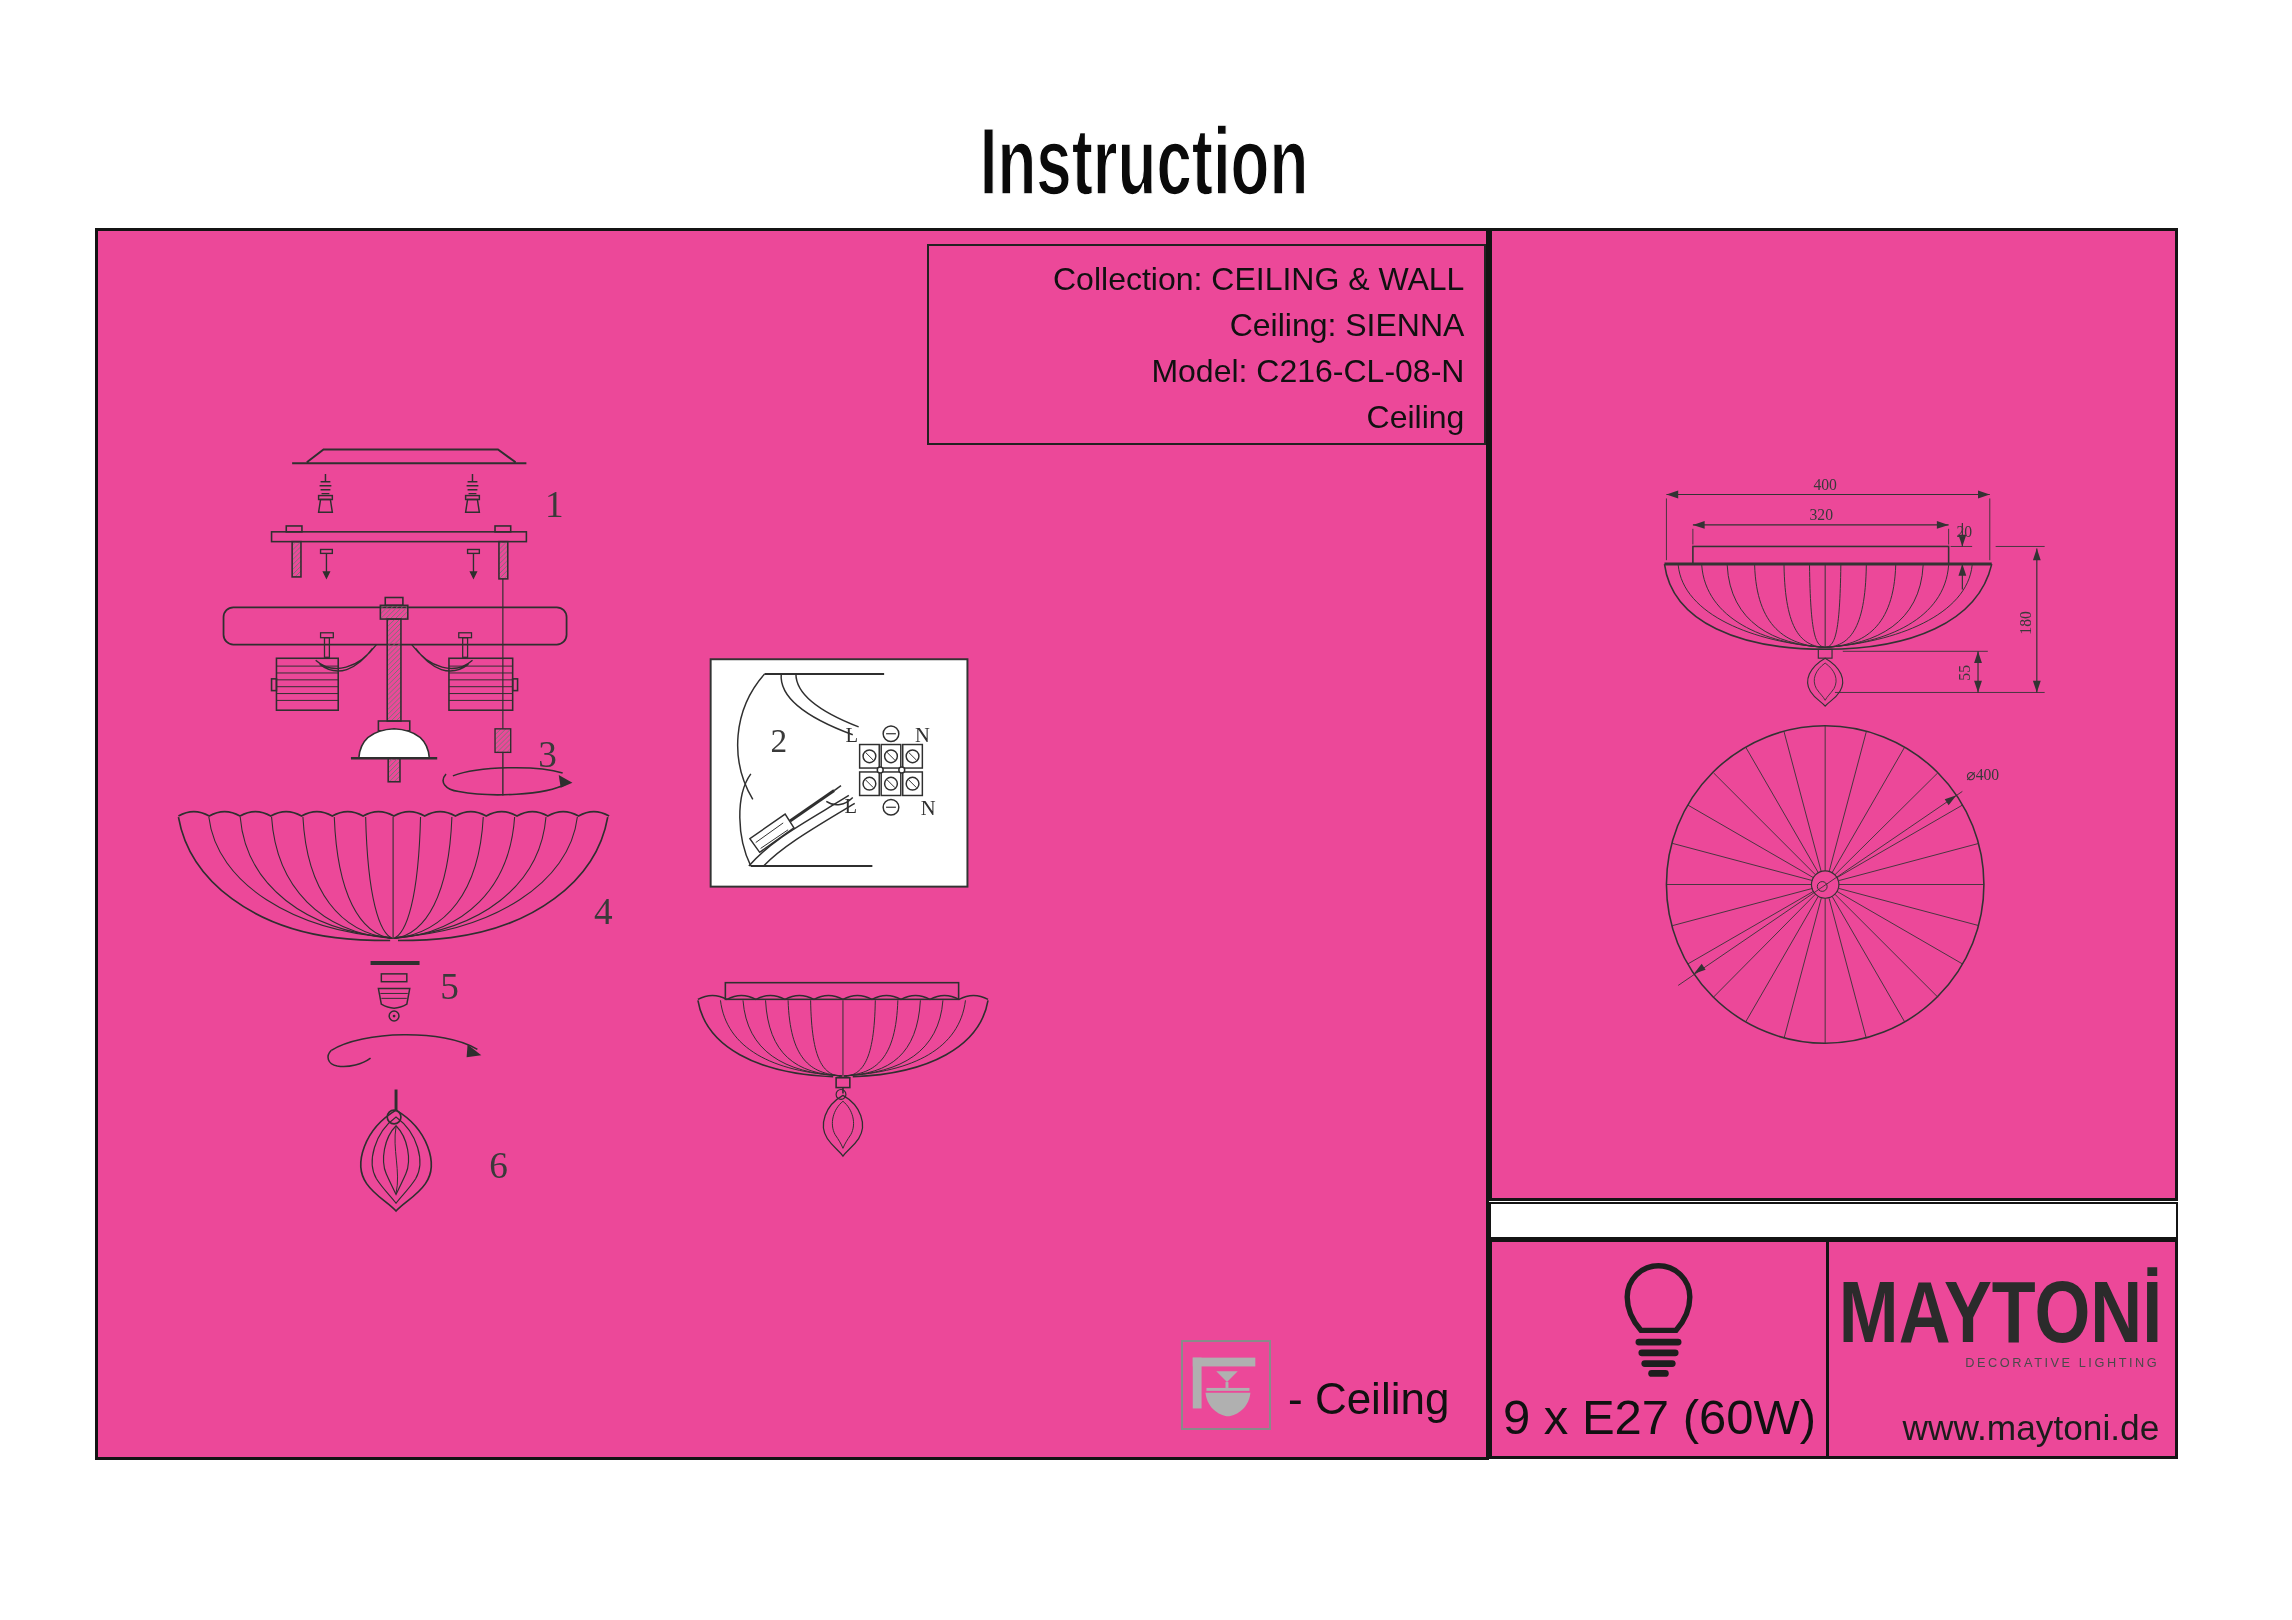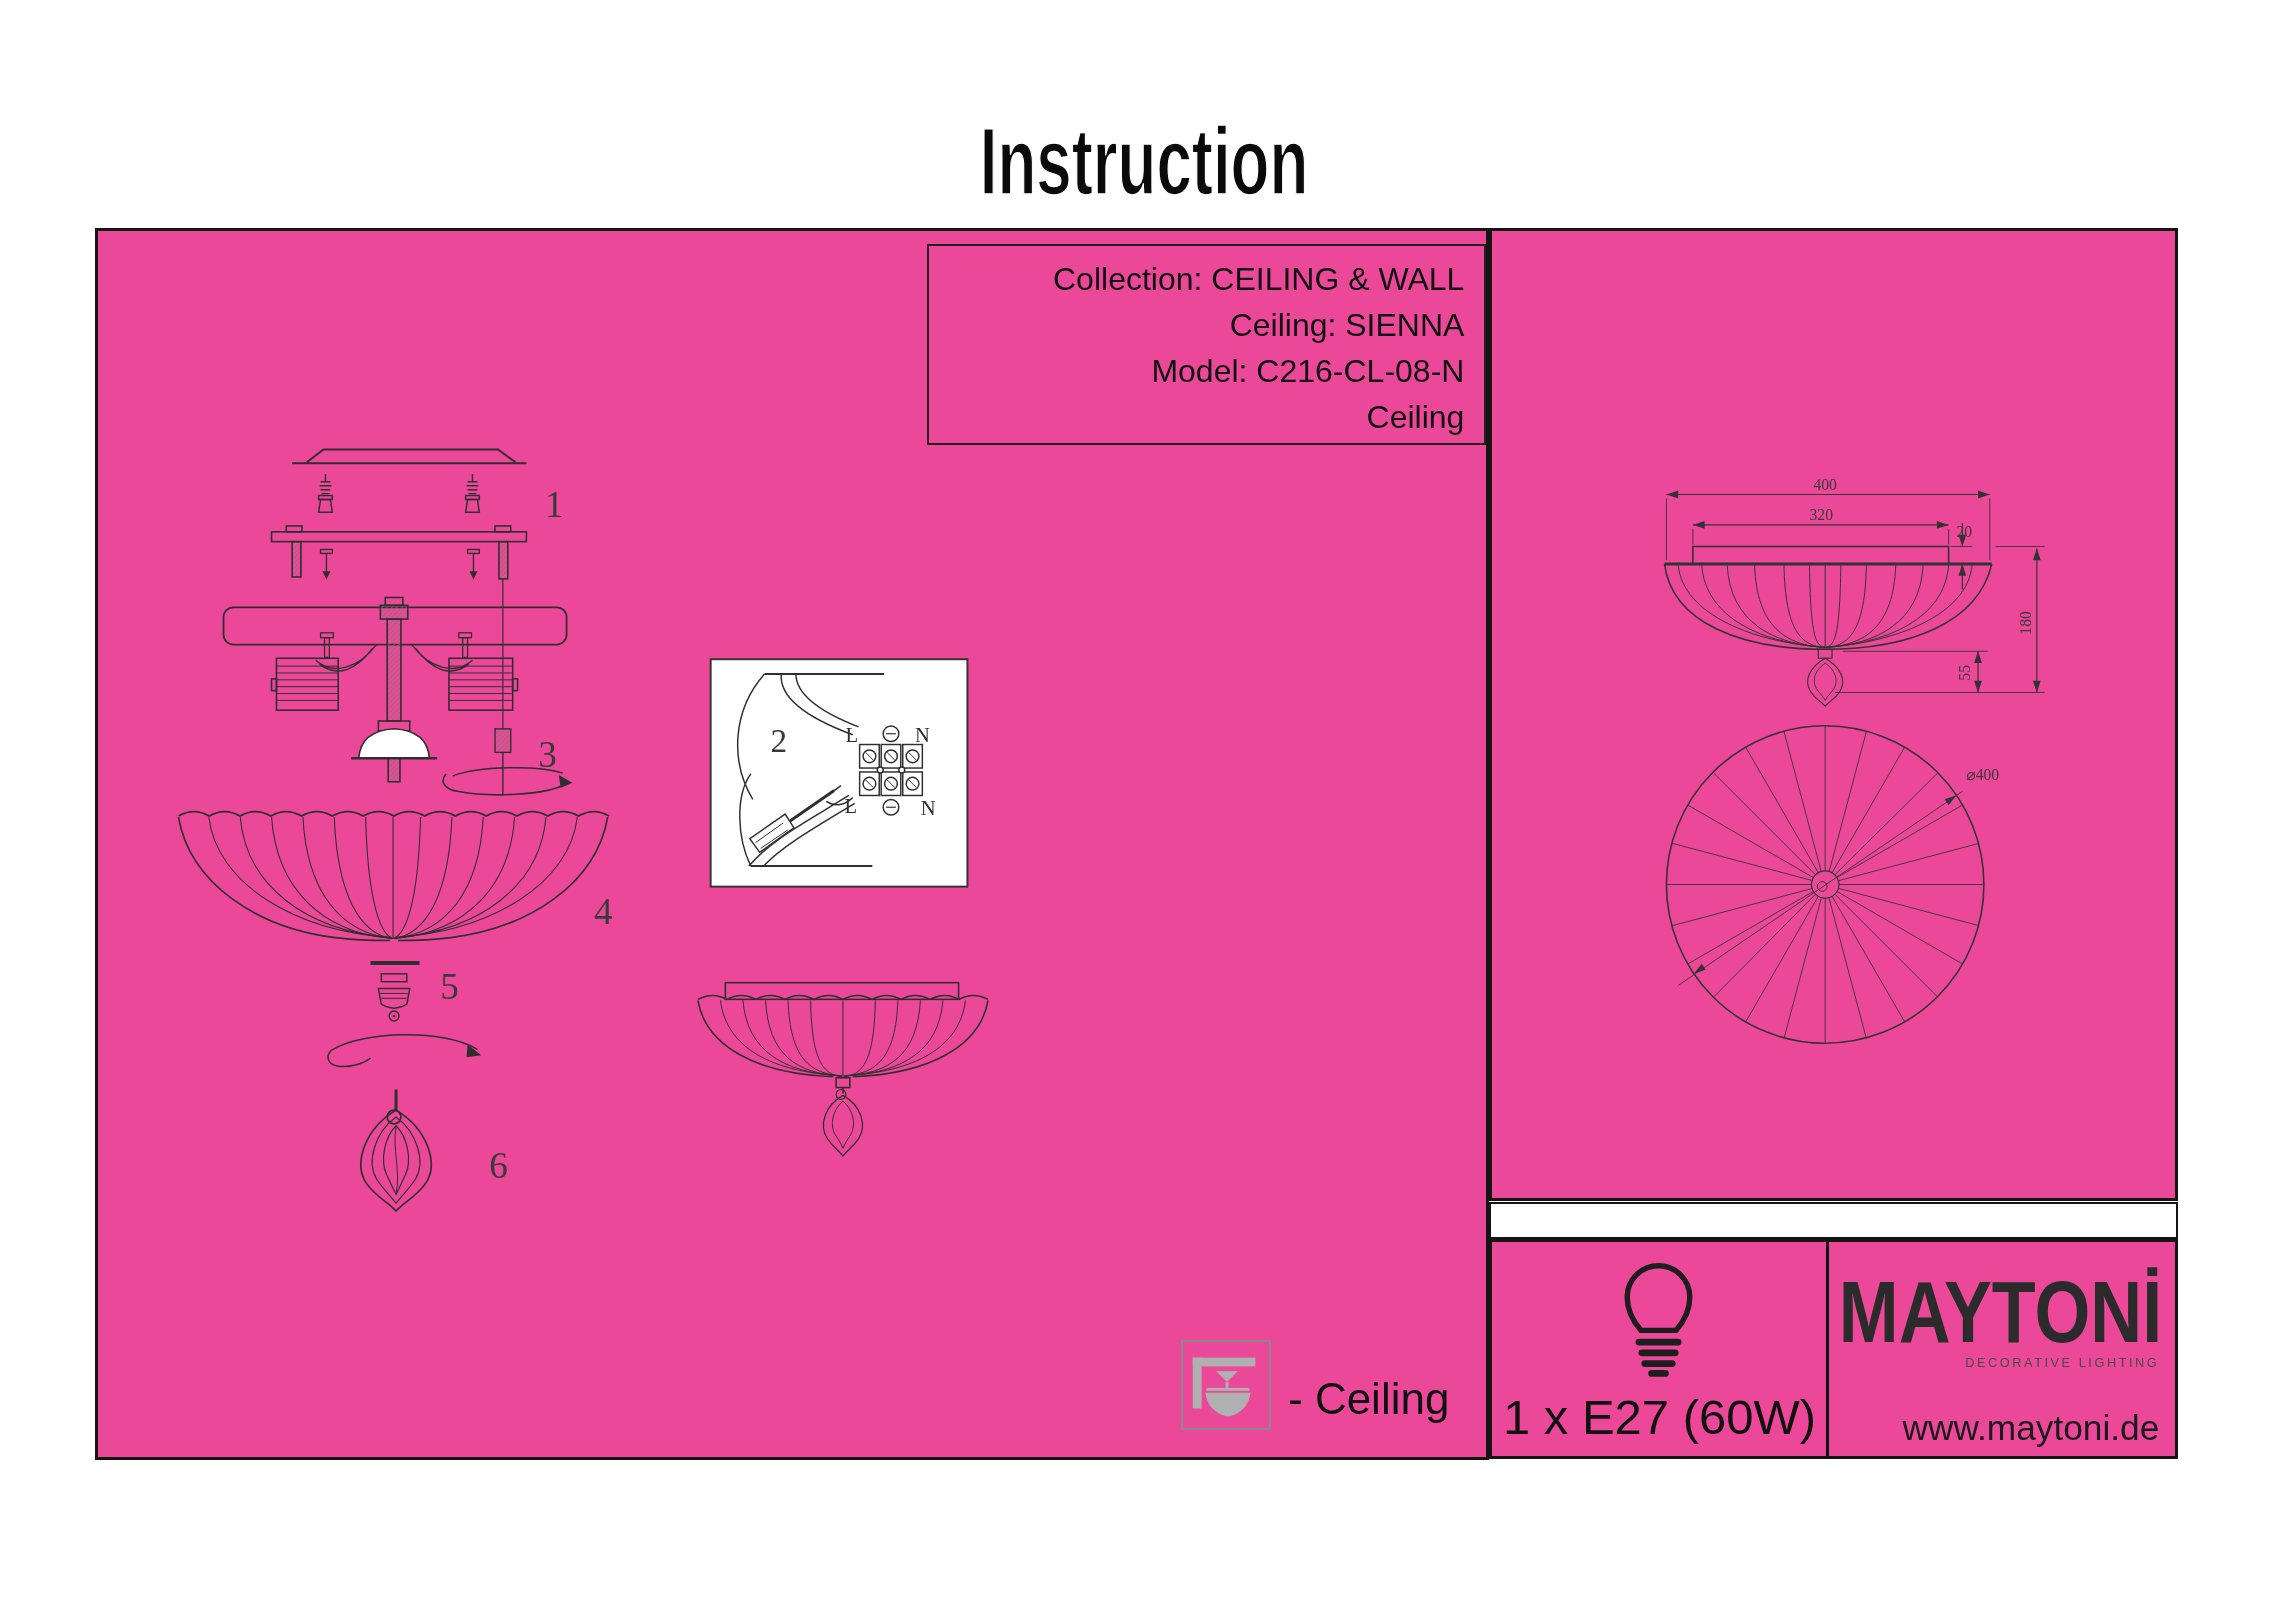--- a/index.html
+++ b/index.html
@@ -376,21 +376,21 @@
     <g stroke="#1e1e1e" fill="none">
       <path d="M152,78 Q138,62 138,44 A32,32 0 1 1 202,44 Q202,62 188,78 Z" stroke-width="5.5"></path>
       <g stroke-width="7" stroke-linecap="round">
         <line x1="150" y1="90" x2="190" y2="90"></line>
         <line x1="153" y1="101" x2="187" y2="101"></line>
         <line x1="156" y1="112" x2="184" y2="112"></line>
         <line x1="163" y1="122" x2="177" y2="122"></line>
       </g>
     </g>
   </svg>
-  <div id="lamp-spec">1 x E27 (60W)</div>
+  <div id="lamp-spec">9 x E27 (60W)</div>
 </div>
 
 <div class="frame" id="logo-cell">
   <svg width="344" height="212" viewBox="0 0 351 216" style="position:absolute;top:0;left:0;">
     <text x="340" y="102" text-anchor="end" textLength="330" lengthAdjust="spacingAndGlyphs" style="font-family:'Liberation Sans',sans-serif;font-weight:bold;font-size:88px;fill:#2b2b2b;">MAYTONİ</text>
     <text x="337" y="127" text-anchor="end" style="font-family:'Liberation Sans',sans-serif;font-size:13px;letter-spacing:2.6px;fill:#4a4a4a;">DECORATIVE LIGHTING</text>
     <text x="337" y="202" text-anchor="end" style="font-family:'Liberation Sans',sans-serif;font-size:36px;fill:#1c1c1c;">www.maytoni.de</text>
   </svg>
 </div>
 

